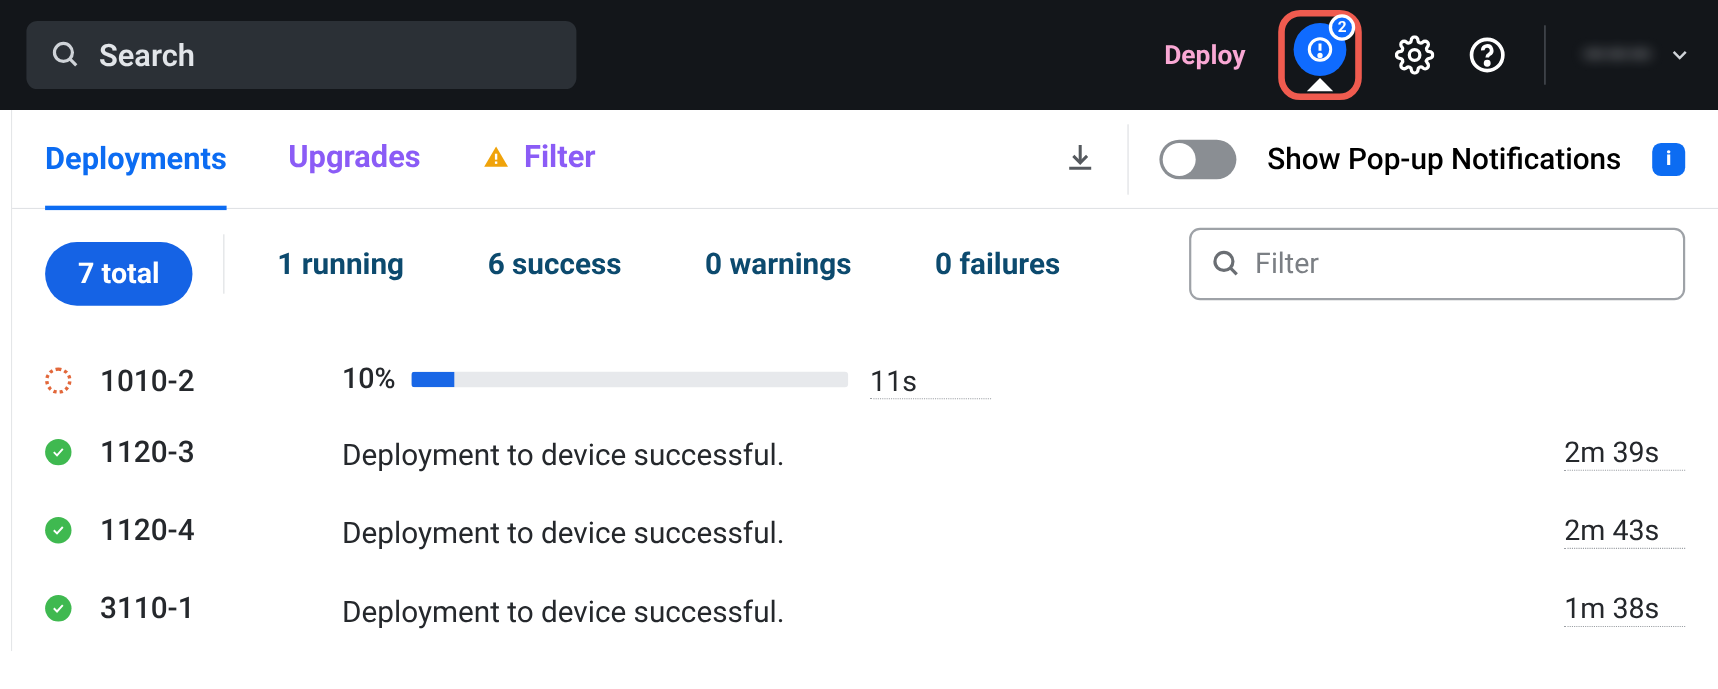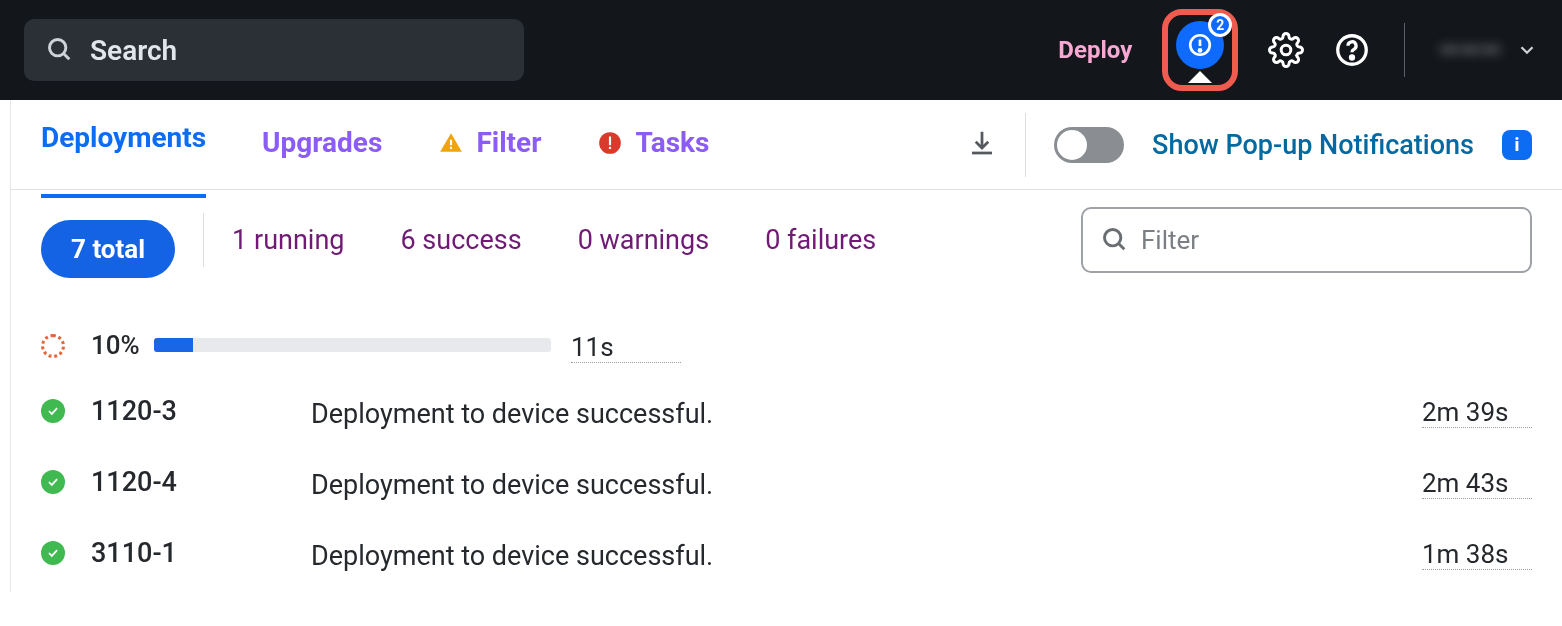--- a/index.html
+++ b/index.html
@@ -19,34 +19,34 @@
   .icon-btn{cursor:pointer;display:flex;align-items:center;justify-content:center;}
   .icon-btn svg{width:36px;height:36px;stroke:#fff;}
   .vdiv{width:1px;height:54px;background:#5a5f66;margin:0 4px;}
   .user{display:flex;align-items:center;gap:14px;cursor:pointer;}
   .user-name{font-size:26px;color:#d2d5da;filter:blur(6px);letter-spacing:1px;font-weight:600;}
   .user svg{width:22px;height:22px;stroke:#cfd3d8;}
   
   .panel{background:#fff;margin-left:10px;border-left:1px solid #e4e6e8;}
   .tabbar{display:flex;align-items:center;height:90px;border-bottom:1px solid #e0e2e5;padding:0 30px;position:relative;}
   .tab{display:flex;align-items:center;gap:12px;font-size:28px;font-weight:700;color:#8b5cf6;margin-right:56px;cursor:pointer;padding-bottom:4px;}
-  .tab.active{color:#0c6cf2;border-bottom:4px solid #0c6cf2;padding-bottom:40px;margin-top:30px;}
+  .tab.active{color:#0c6cf2;border-bottom:4px solid #0c6cf2;padding-bottom:26px;margin-top:30px;}
   .tab-icon{width:26px;height:26px;display:inline-flex;}
   .tabbar-right{margin-left:auto;display:flex;align-items:center;gap:28px;}
   .dl-icon svg{width:30px;height:30px;stroke:#55595e;}
   .vsep{width:1px;height:64px;background:#dcdee1;}
   .toggle{width:70px;height:36px;background:#8a8e93;border-radius:18px;position:relative;cursor:pointer;}
   .toggle-knob{position:absolute;left:3px;top:3px;width:30px;height:30px;border-radius:50%;background:#fff;}
-  .toggle-label{font-size:27px;color:#0369a1;font-weight:500;}
+  .toggle-label{font-size:27px;color:#000000;font-weight:500;}
   .info-badge{width:30px;height:30px;border-radius:8px;background:#0c6cf2;color:#fff;font-size:18px;font-weight:800;display:flex;align-items:center;justify-content:center;}
   
   .filterrow{display:flex;align-items:center;height:100px;padding:0 30px;}
   .pill{background:#1563e5;color:#fff;font-size:26px;font-weight:700;padding:14px 30px;border-radius:30px;cursor:pointer;margin-top:18px;}
   .fsep{width:1px;height:54px;background:#dcdee1;margin:0 28px;}
-  .stat{font-size:27px;color:#701a75;font-weight:400;margin-right:56px;cursor:pointer;}
+  .stat{font-size:27px;color:#0c4a6e;font-weight:700;margin-right:56px;cursor:pointer;margin-left:20px;}
   .filter-input{margin-left:auto;display:flex;align-items:center;gap:12px;width:451px;height:66px;border:2px solid #9ea2a7;border-radius:10px;padding:0 18px;}
   .filter-input svg{width:28px;height:28px;stroke:#6a6e73;}
   .filter-input input{border:none;outline:none;font-size:26px;flex:1;color:#333;}
   .filter-input input::placeholder{color:#7b7f84;}
   
   .rows{padding:24px 30px 0;}
   .row{display:flex;align-items:flex-start;padding:16px 0;}
   .row-icon{width:28px;height:28px;margin-right:22px;margin-top:4px;flex-shrink:0;}
   .row-name{width:220px;font-size:27px;color:#25282c;font-weight:500;flex-shrink:0;}
   .row-msg{font-size:27px;color:#25282c;flex:1;line-height:1.45;padding-right:20px;}
@@ -117,30 +117,20 @@
     <div class="tab">
       <span class="tab-icon">
           <svg viewBox="0 0 24 24">
             <path d="M12 3 L22 20 H2 Z" fill="#f0a30a"></path>
             <rect x="11" y="9" width="2" height="5" fill="#fff"></rect>
             <rect x="11" y="15.5" width="2" height="2" fill="#fff"></rect>
           </svg>
         </span>
       <span>Filter</span>
     </div>
-    <div class="tab">
-      <span class="tab-icon">
-          <svg viewBox="0 0 24 24">
-            <circle cx="12" cy="12" r="10" fill="#d93a2b"></circle>
-            <rect x="11" y="6" width="2" height="8" fill="#fff"></rect>
-            <rect x="11" y="15.5" width="2" height="2" fill="#fff"></rect>
-          </svg>
-        </span>
-      <span>Tasks</span>
-    </div>
     <div class="tabbar-right">
       <div class="dl-icon">
         <svg viewBox="0 0 24 24" fill="none" stroke-width="2.2">
             <path d="M12 3v12"></path>
             <polyline points="7 11 12 16 17 11"></polyline>
             <path d="M4 20h16"></path>
           </svg>
       </div>
       <div class="vsep"></div>
       <div class="toggle">
@@ -168,20 +158,21 @@
       <input type="text" placeholder="Filter" style="">
     </div>
   </div>
 
   <div class="rows">
 
     <div class="row">
       <div class="row-icon">
           <div class="spinner"></div>
         </div>
+      <div class="row-name">1010-2</div>
       <div class="row-prog">
         <span class="pct">10%</span>
         <div class="bar">
             <div class="bar-fill" style="width:10%"></div>
           </div>
       </div>
       <div class="row-time">11s</div>
     </div>
 
     <div class="row">

